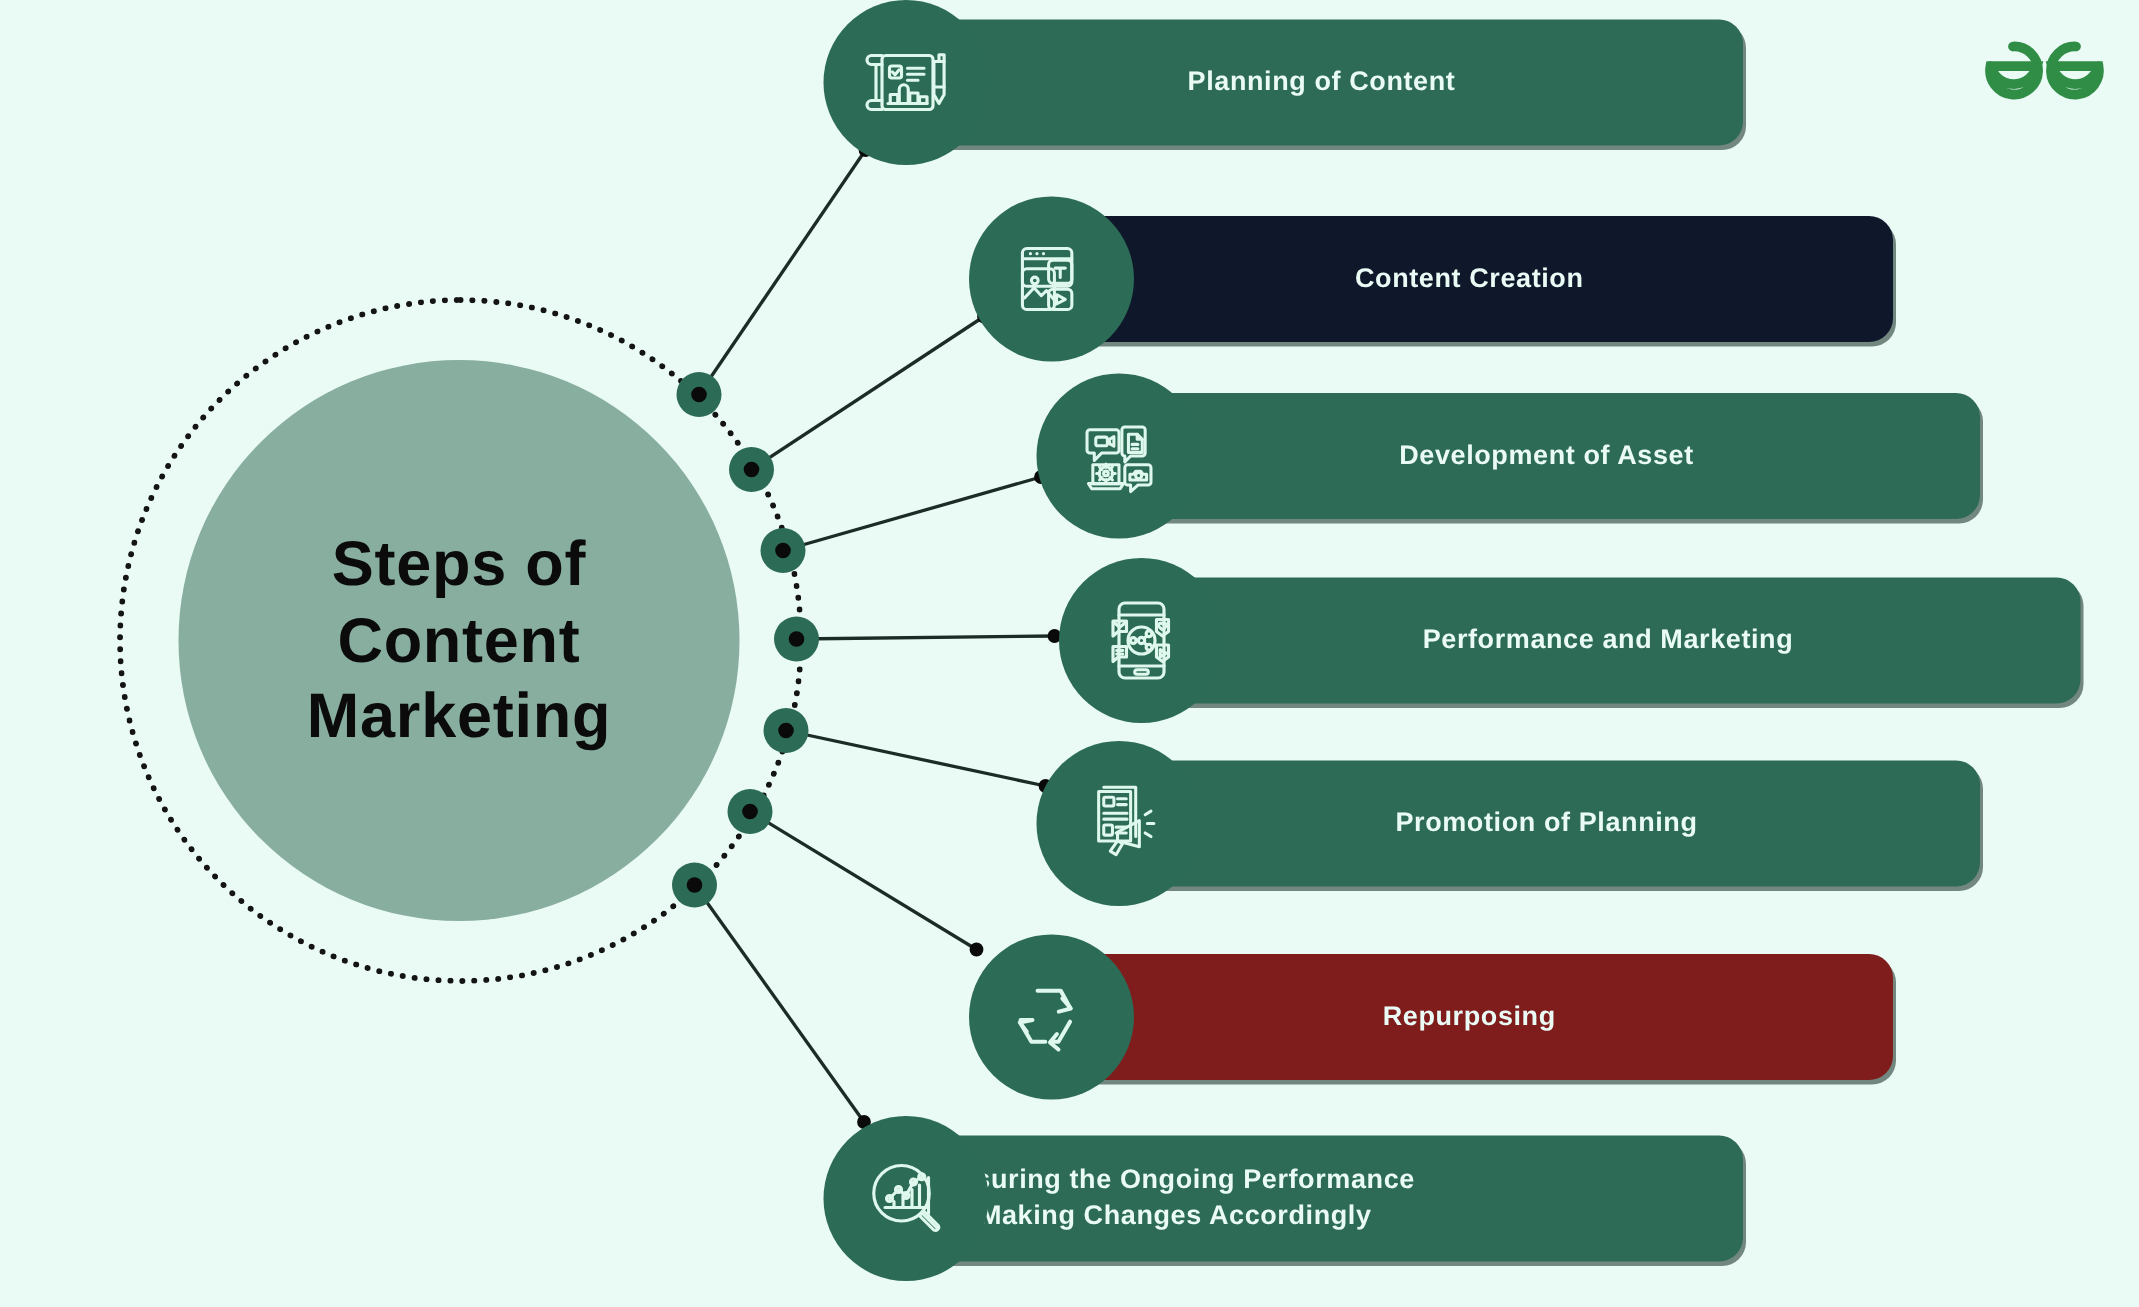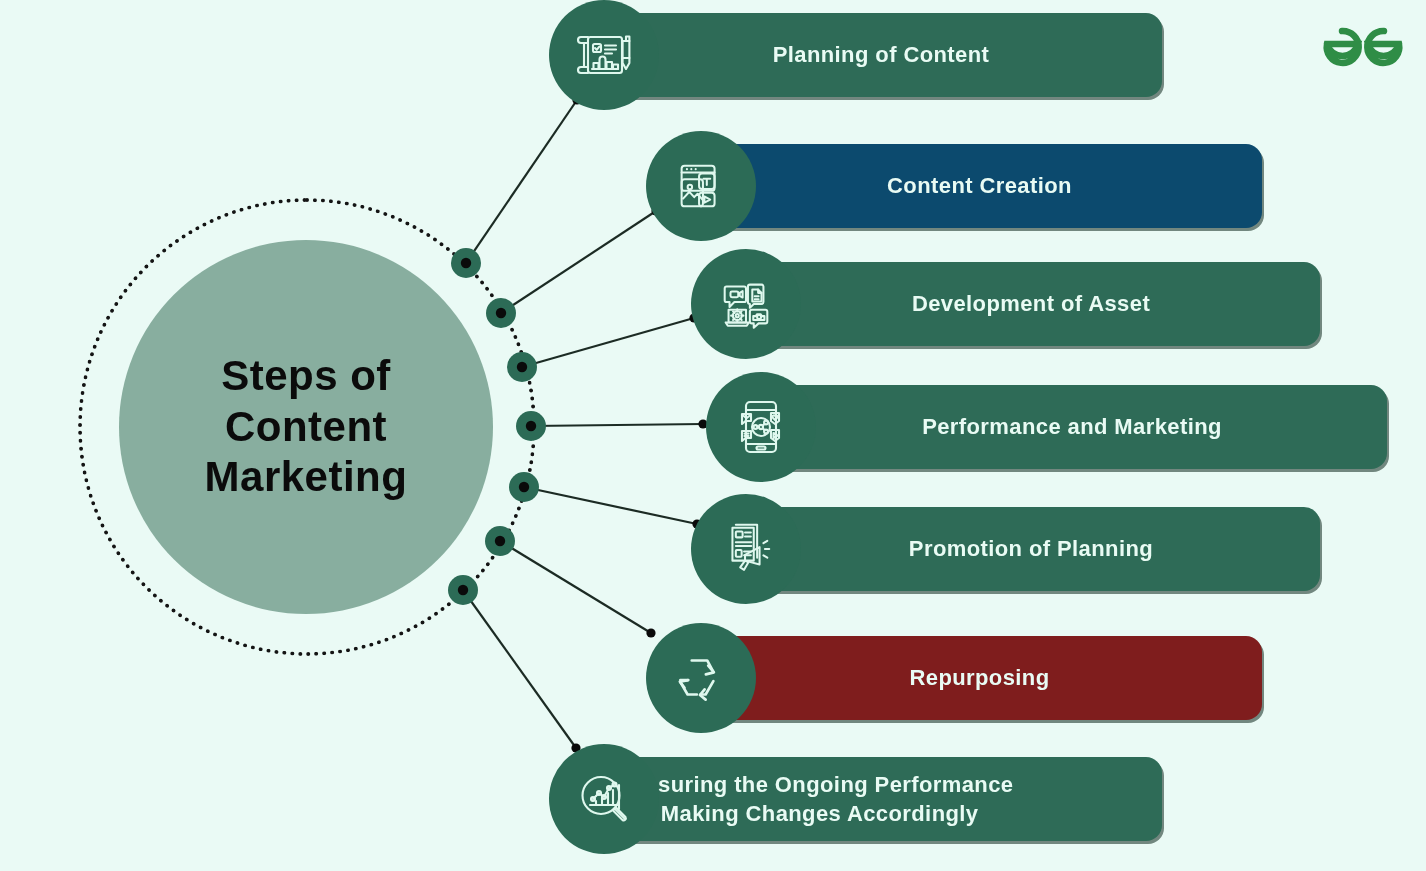--- a/index.html
+++ b/index.html
@@ -85,21 +85,21 @@
     border-radius: 16px;
     background: #2e6b57;
     box-shadow: 2px 3px 0 rgba(14,40,30,0.55);
     display: flex;
     align-items: center;
     justify-content: center;
     box-sizing: border-box;
   }
   .step-label {
     color: #e9fbf4;
-    font-size: 22px;
+    font-size: 18px;
     font-weight: 700;
     letter-spacing: 0.4px;
     line-height: 1.32;
     text-align: center;
     white-space: pre-line;
     padding: 0 18px;
   }
   .step-label.wide-left {
     text-align: left;
   }
@@ -199,21 +199,21 @@
           <rect x="41" y="41.5" width="5" height="4.5"></rect>
           <path d="M54 18 l3.4 0 l0 22 l-3.4 6 l-3.4-6 l0-22 z"></path>
           <path d="M54 13.5 h3.4 v4.5 h-3.4 z"></path>
           <path d="M50.6 35 h6.8"></path>
         </g>
       </svg>
     </div>
   </div>
 
   <div class="step-row" id="row-1" style="left: 646px; top: 131px; width: 616px;">
-    <div class="step-bar" style="left: 51px; width: 565px; background: #0c4a6e;">
+    <div class="step-bar" style="left: 51px; width: 565px; background: #0f172a;">
       <span class="step-label" style="color: rgb(233, 251, 244);">Content Creation</span>
     </div>
     <div class="step-icon-circle" style="background: rgb(44, 107, 86);">
       <svg viewBox="0 0 64 64" width="62" height="62">
         <g fill="none" stroke="#dff8ee" stroke-width="2.1" stroke-linecap="round" stroke-linejoin="round">
           <rect x="12" y="11" width="34" height="26" rx="3"></rect>
           <path d="M12 18 H46"></path>
           <circle cx="17.5" cy="14.6" r="1.1" fill="#dff8ee" stroke="none"></circle>
           <circle cx="22" cy="14.6" r="1.1" fill="#dff8ee" stroke="none"></circle>
           <circle cx="26.5" cy="14.6" r="1.1" fill="#dff8ee" stroke="none"></circle>

